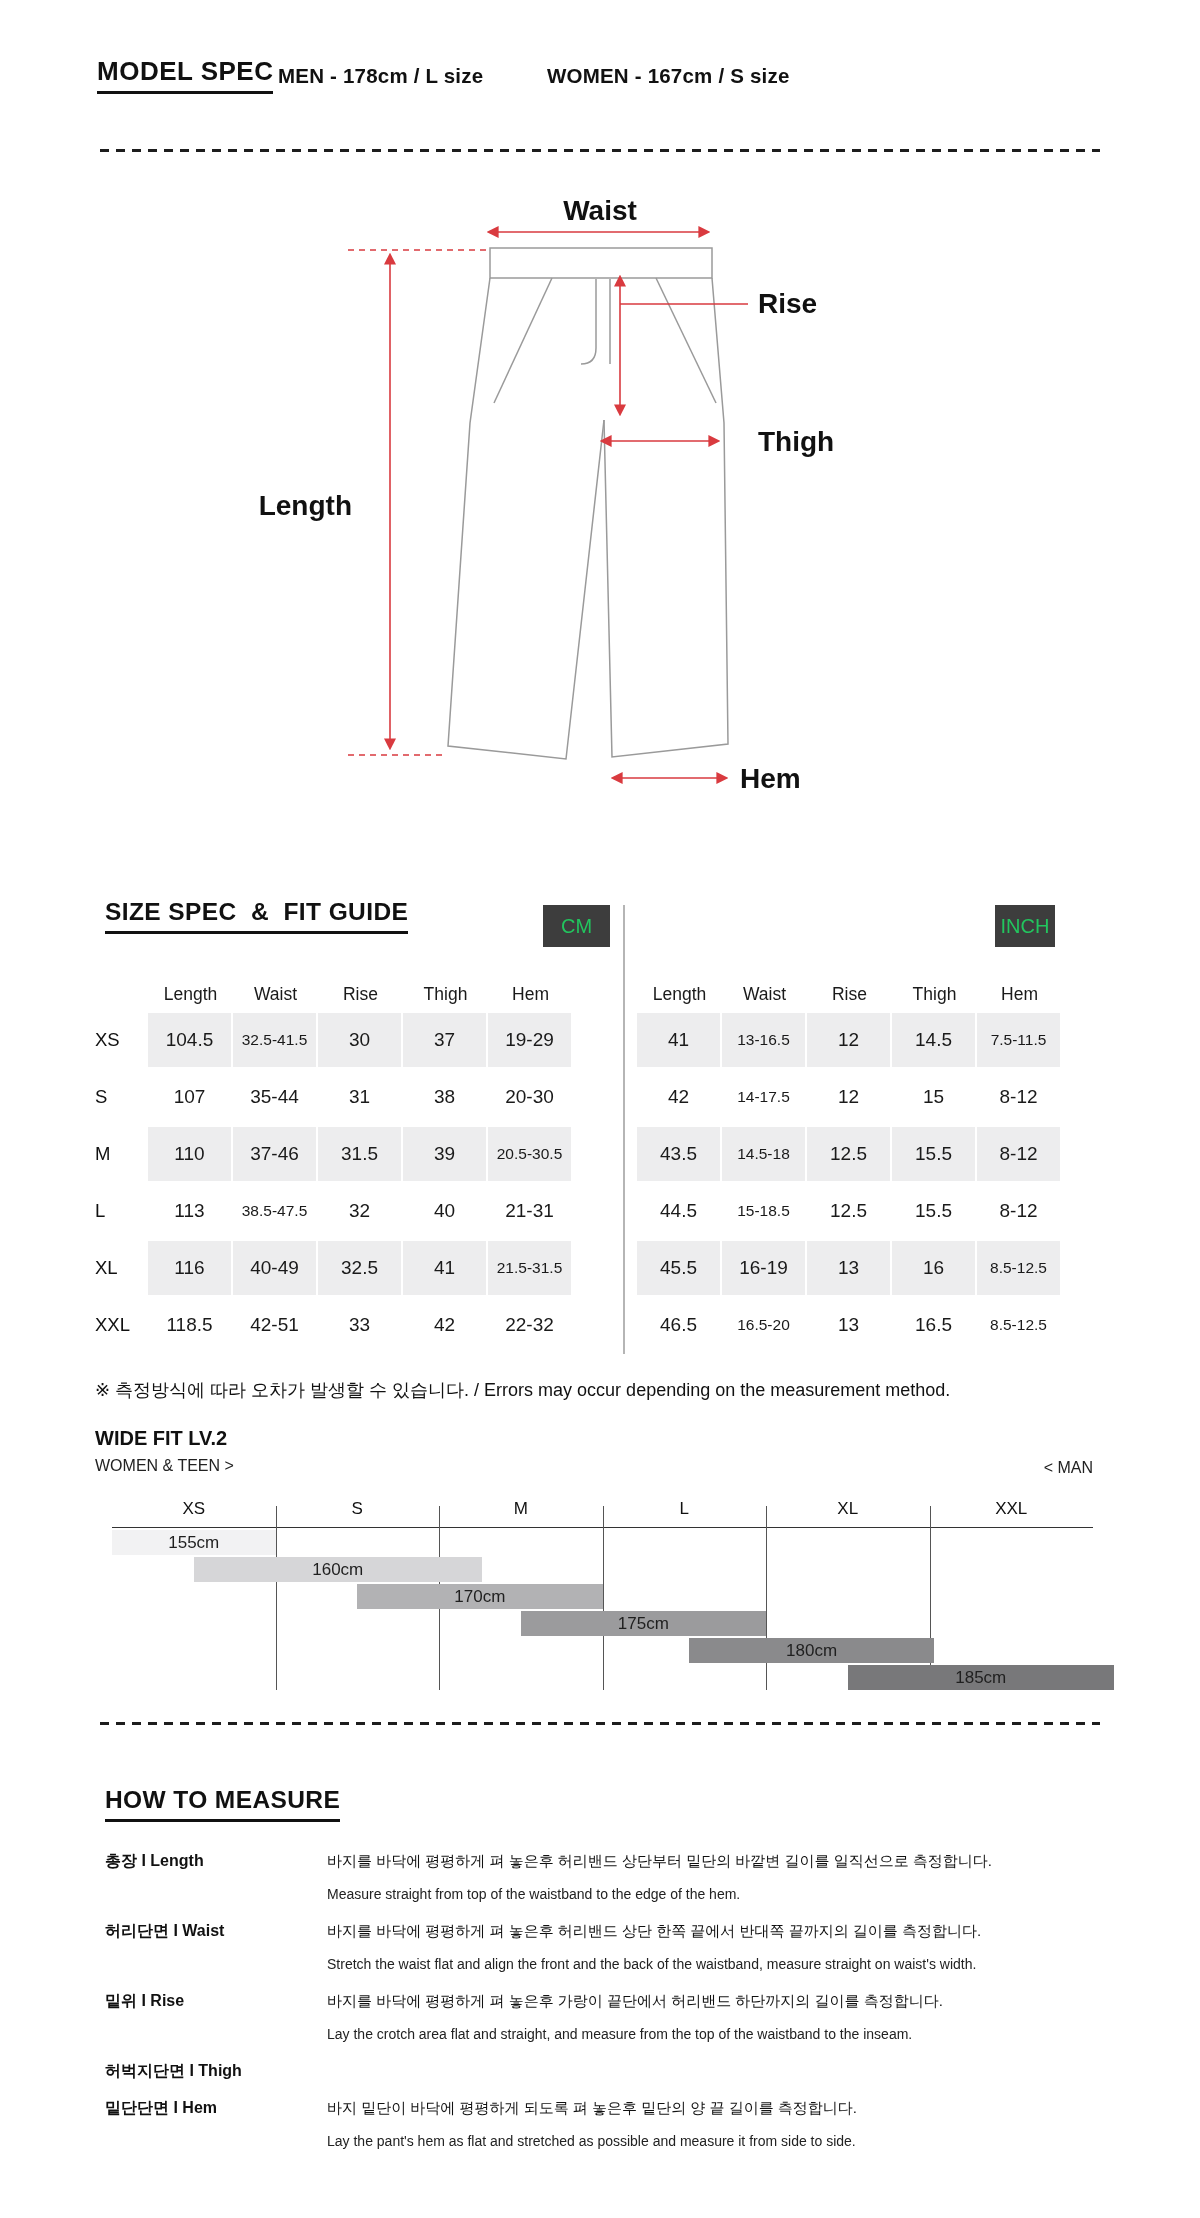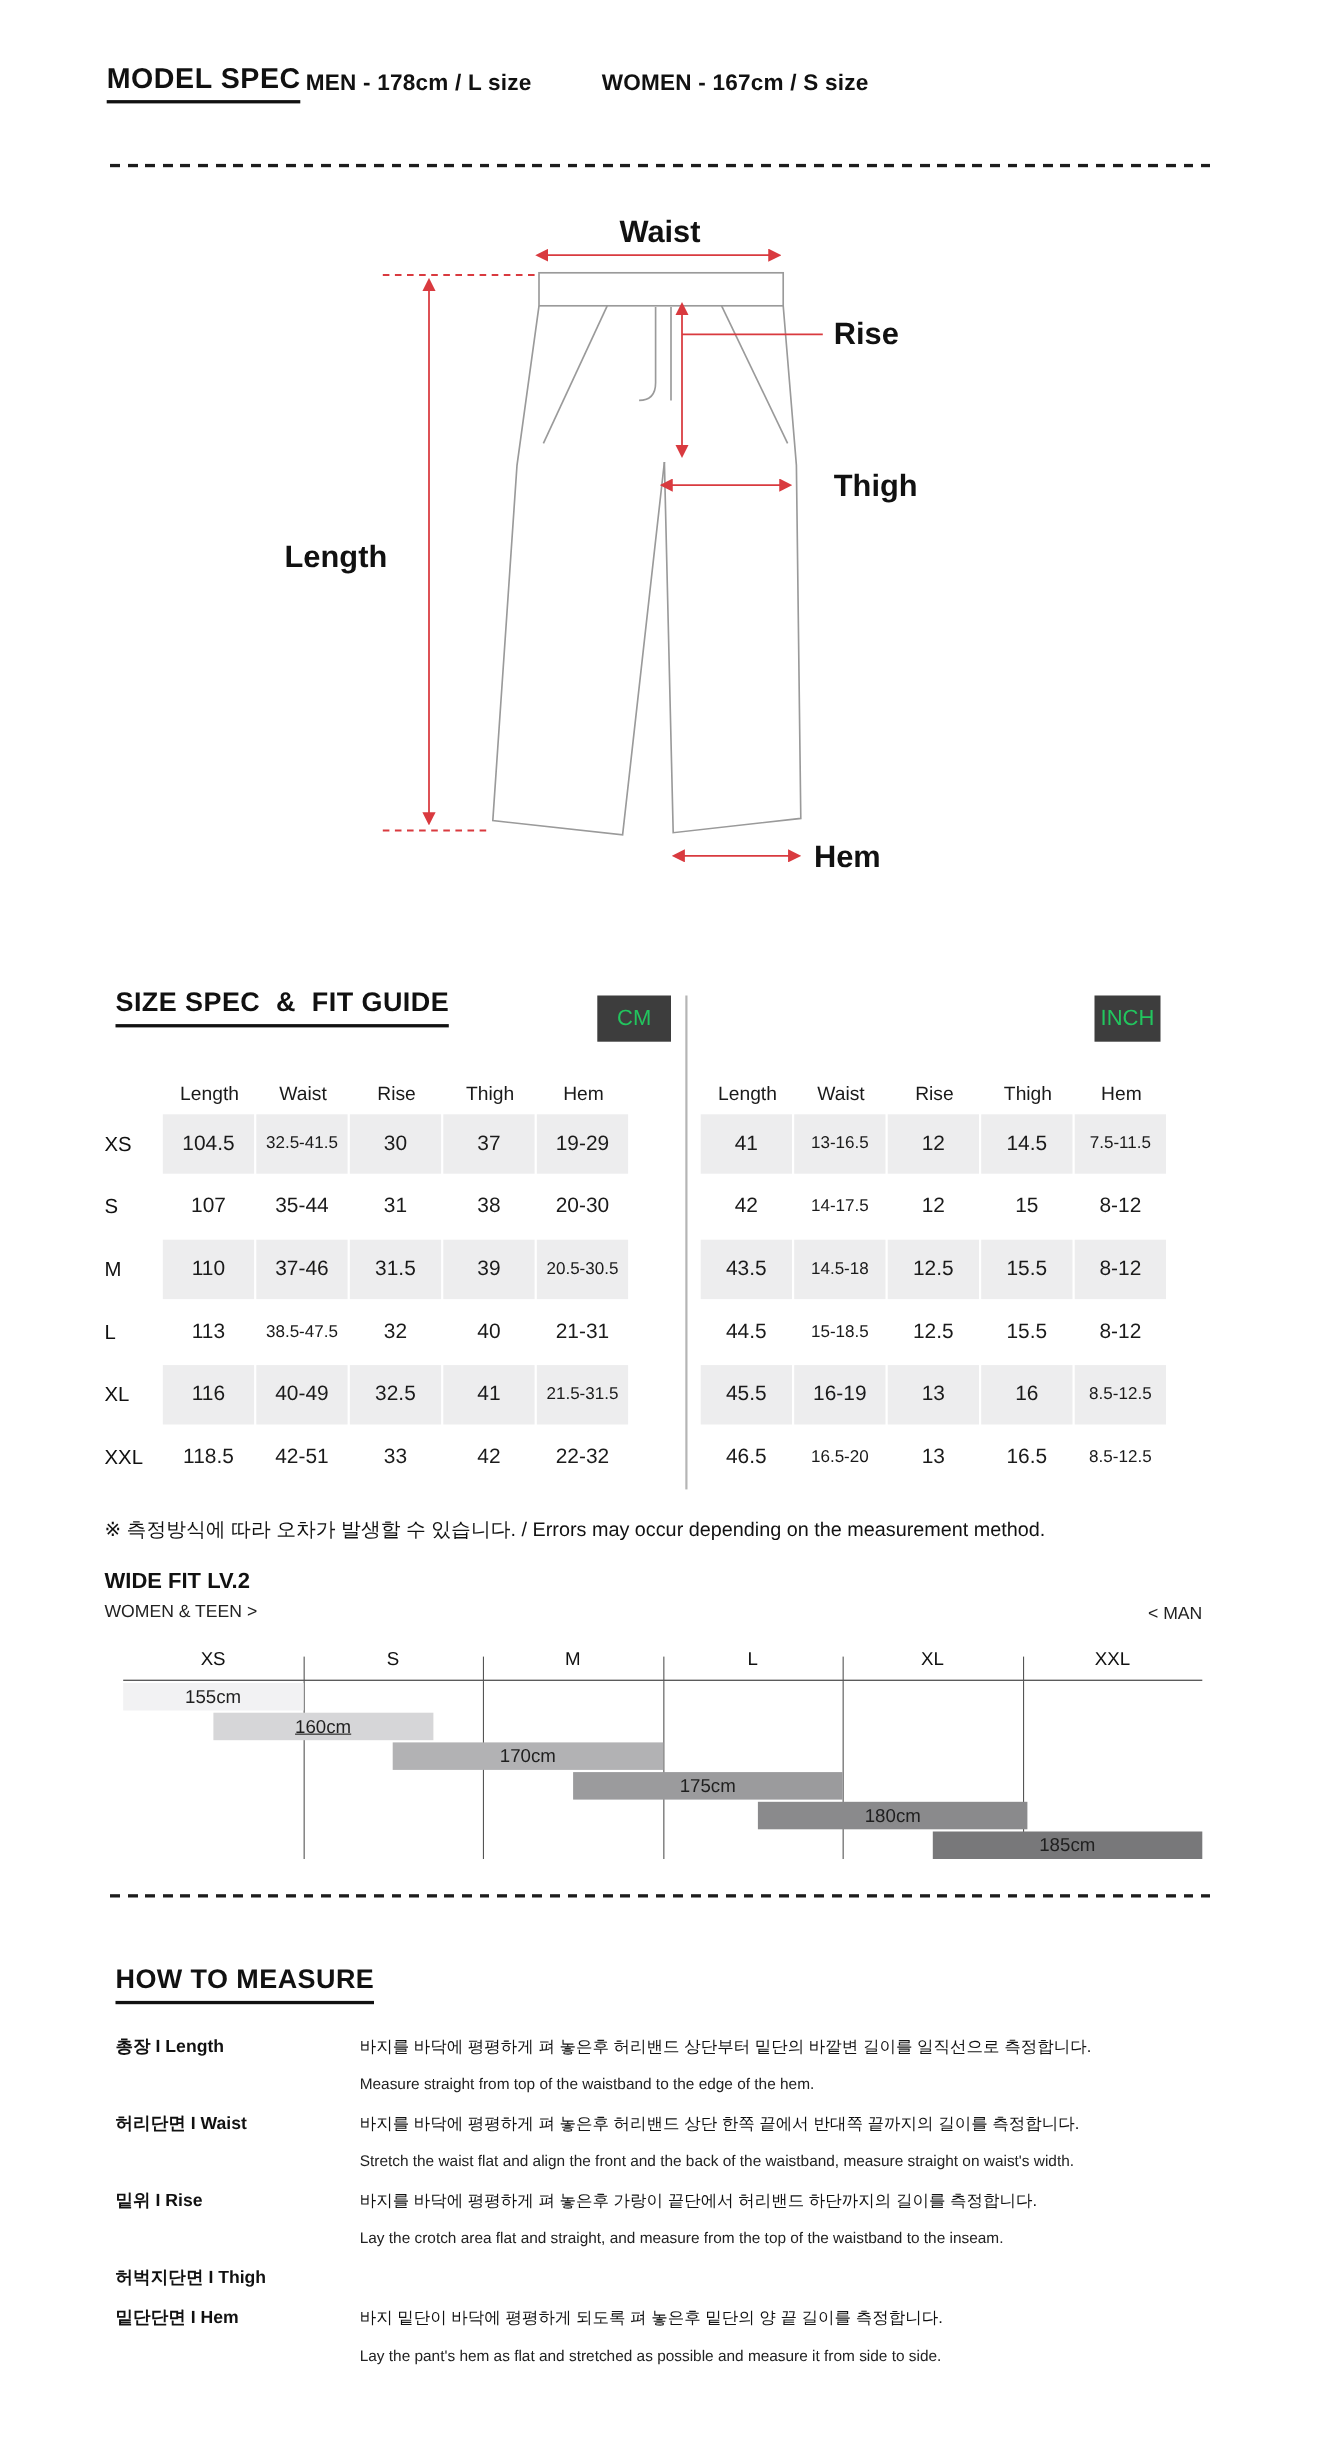--- a/index.html
+++ b/index.html
@@ -222,25 +222,25 @@
       <div class="chart-label">XL</div>
       <div class="chart-label">XXL</div>
     </div>
   <div class="chart-hline"></div>
 <div class="chart-vline" style="left: 163.5px;"></div>
     <div class="chart-vline" style="left: 327px;"></div>
     <div class="chart-vline" style="left: 490.5px;"></div>
     <div class="chart-vline" style="left: 654px;"></div>
     <div class="chart-vline" style="left: 817.5px;"></div>
     <div class="chart-bar" style="left: 0px; width: 163.5px; top: 31px; background: rgb(242, 242, 243);">155cm</div>
-    <div class="chart-bar" style="left: 81.75px; width: 200px; top: 58px; background: rgb(214, 214, 216); text-decoration: underline;">160cm</div>
+    <div class="chart-bar" style="left: 81.75px; width: 288px; top: 58px; background: rgb(214, 214, 216);">160cm</div>
     <div class="chart-bar" style="left: 245.25px; width: 245.25px; top: 85px; background: rgb(178, 178, 180);">170cm</div>
     <div class="chart-bar" style="left: 408.75px; width: 245.25px; top: 112px; background: rgb(155, 155, 157);">175cm</div>
     <div class="chart-bar" style="left: 577px; width: 245.25px; top: 139px; background: rgb(138, 138, 140);">180cm</div>
-    <div class="chart-bar" style="left: 735.75px; width: 245px; top: 166px; background: rgb(120, 120, 122);">185cm</div>
+    <div class="chart-bar" style="left: 735.75px; width: 266px; top: 166px; background: rgb(120, 120, 122);">185cm</div>
   </div>
 
 <div class="abs dash-divider" style="left:100px;top:1722px;width:1000px;"></div>
 
 <div class="abs section-title" style="left:105px;top:1786px;">HOW TO MEASURE</div>
 <div class="abs" style="left:105px;top:1850px;width:1000px;" id="measure-list">
     <div class="measure-row">
       <div class="measure-label">총장 I Length</div>
       <div class="measure-desc">
         <div class="measure-kr">바지를 바닥에 평평하게 펴 놓은후 허리밴드 상단부터 밑단의 바깥변 길이를 일직선으로 측정합니다.</div>

